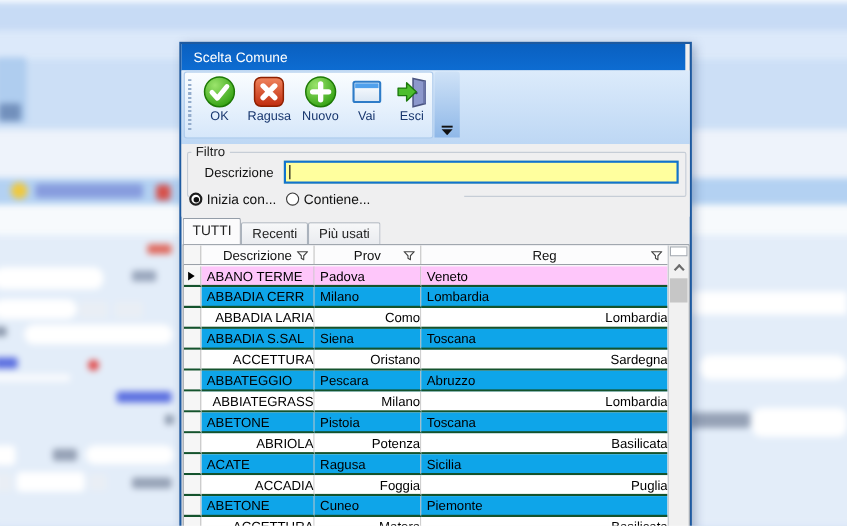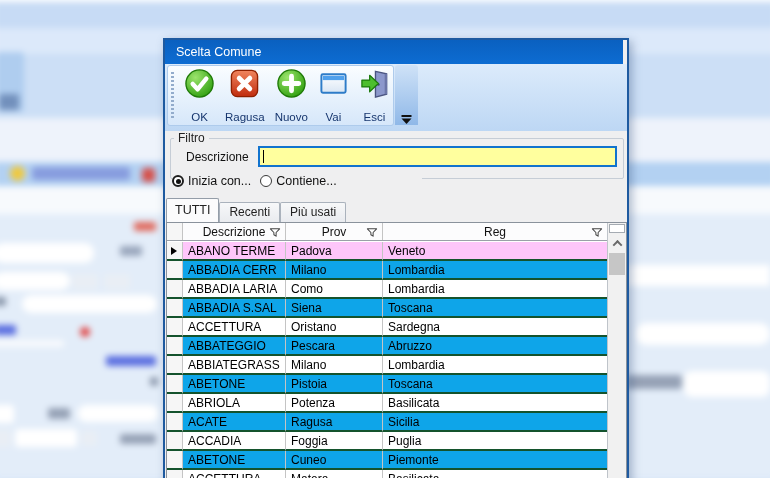--- a/index.html
+++ b/index.html
@@ -59,21 +59,21 @@
   
   .toolbar { position:absolute; left:0; top:24px; right:0; height:67px;
              background:linear-gradient(180deg,#DCEBFB,#BDD7F4); }
   .tool-band { position:absolute; left:2px; top:1px; width:227px; height:61px;
                background:linear-gradient(180deg,#FAFDFF,#D6E7FA);
                border:1px solid #AECBEC; border-radius:3px; display:flex; }
   .grip { position:absolute; left:3px; top:6px; bottom:6px; width:3px;
           background:repeating-linear-gradient(180deg,#93ACCC 0 2px,transparent 2px 4px); }
   .tool-buttons { display:flex; margin-left:11px; align-items:stretch; }
   .tool-btn { display:flex; flex-direction:column; align-items:center;
-              padding:2px 5px 1px; gap:12px; cursor:default; }
+              padding:2px 5px 1px; gap:1px; cursor:default; }
   .ticon { width:31px; height:31px; display:block; }
   .ticon svg { width:31px; height:31px; display:block; }
   .tlabel { font-size:11.5px; color:#17366E; white-space:nowrap; }
   .overflow-btn { position:absolute; left:230px; top:1px; width:23px; height:60px;
                   border-radius:3px 3px 0 0;
                   background:linear-gradient(180deg,#CFE2F7,#8FB8E8);
                   display:flex; align-items:flex-end; justify-content:center;
                   padding-bottom:6px; }
   .chev { width:11px; height:9px; display:block; }
 
@@ -117,21 +117,21 @@
   .funnel { position:absolute; right:4px; top:4px; width:12px; height:11px; }
   .gbody { position:absolute; left:0; top:19px; right:19px; bottom:0; overflow:hidden; }
   .trow { display:flex; height:19px; }
   .cell { border-right:1px solid #C4C4C4; border-bottom:2px solid #14532d;
           font-size:12px; line-height:18px; padding-left:5px;
           white-space:nowrap; overflow:hidden; }
   .marker { width:16px; padding:0; background:#F6F6F6; position:relative; }
   .c-desc { width:103px; } .c-prov { width:97px; } .c-reg { flex:1; border-right:none; }
   .trow.sel .cell:not(.marker)  { background:#FEC6FA; }
   .trow.cyan .cell:not(.marker) { background:#0ea5e9; }
-  .trow.plain .cell:not(.marker){ background:#FFFFFF; }
+  .trow.plain .cell:not(.marker){ background:#FFFFFF;text-align:right; }
   .marker-arrow { position:absolute; left:4px; top:5px; width:0; height:0;
           border-left:6px solid #000; border-top:4px solid transparent;
           border-bottom:4px solid transparent; }
   .gscroll { position:absolute; right:0; top:0; bottom:0; width:19px;
              background:#F1F1F1; border-left:1px solid #BFC4CA; }
   .scroll-box { position:absolute; left:1px; right:1px; top:1px; height:9px;
                 background:#FFF; border:1px solid #A5ABB2; }
   .scroll-up { position:absolute; left:1px; right:1px; top:13px; height:15px;
                display:flex; align-items:center; justify-content:center; }
   .chev-up { width:7px; height:7px; border-left:2px solid #6A6A6A; border-top:2px solid #6A6A6A;

